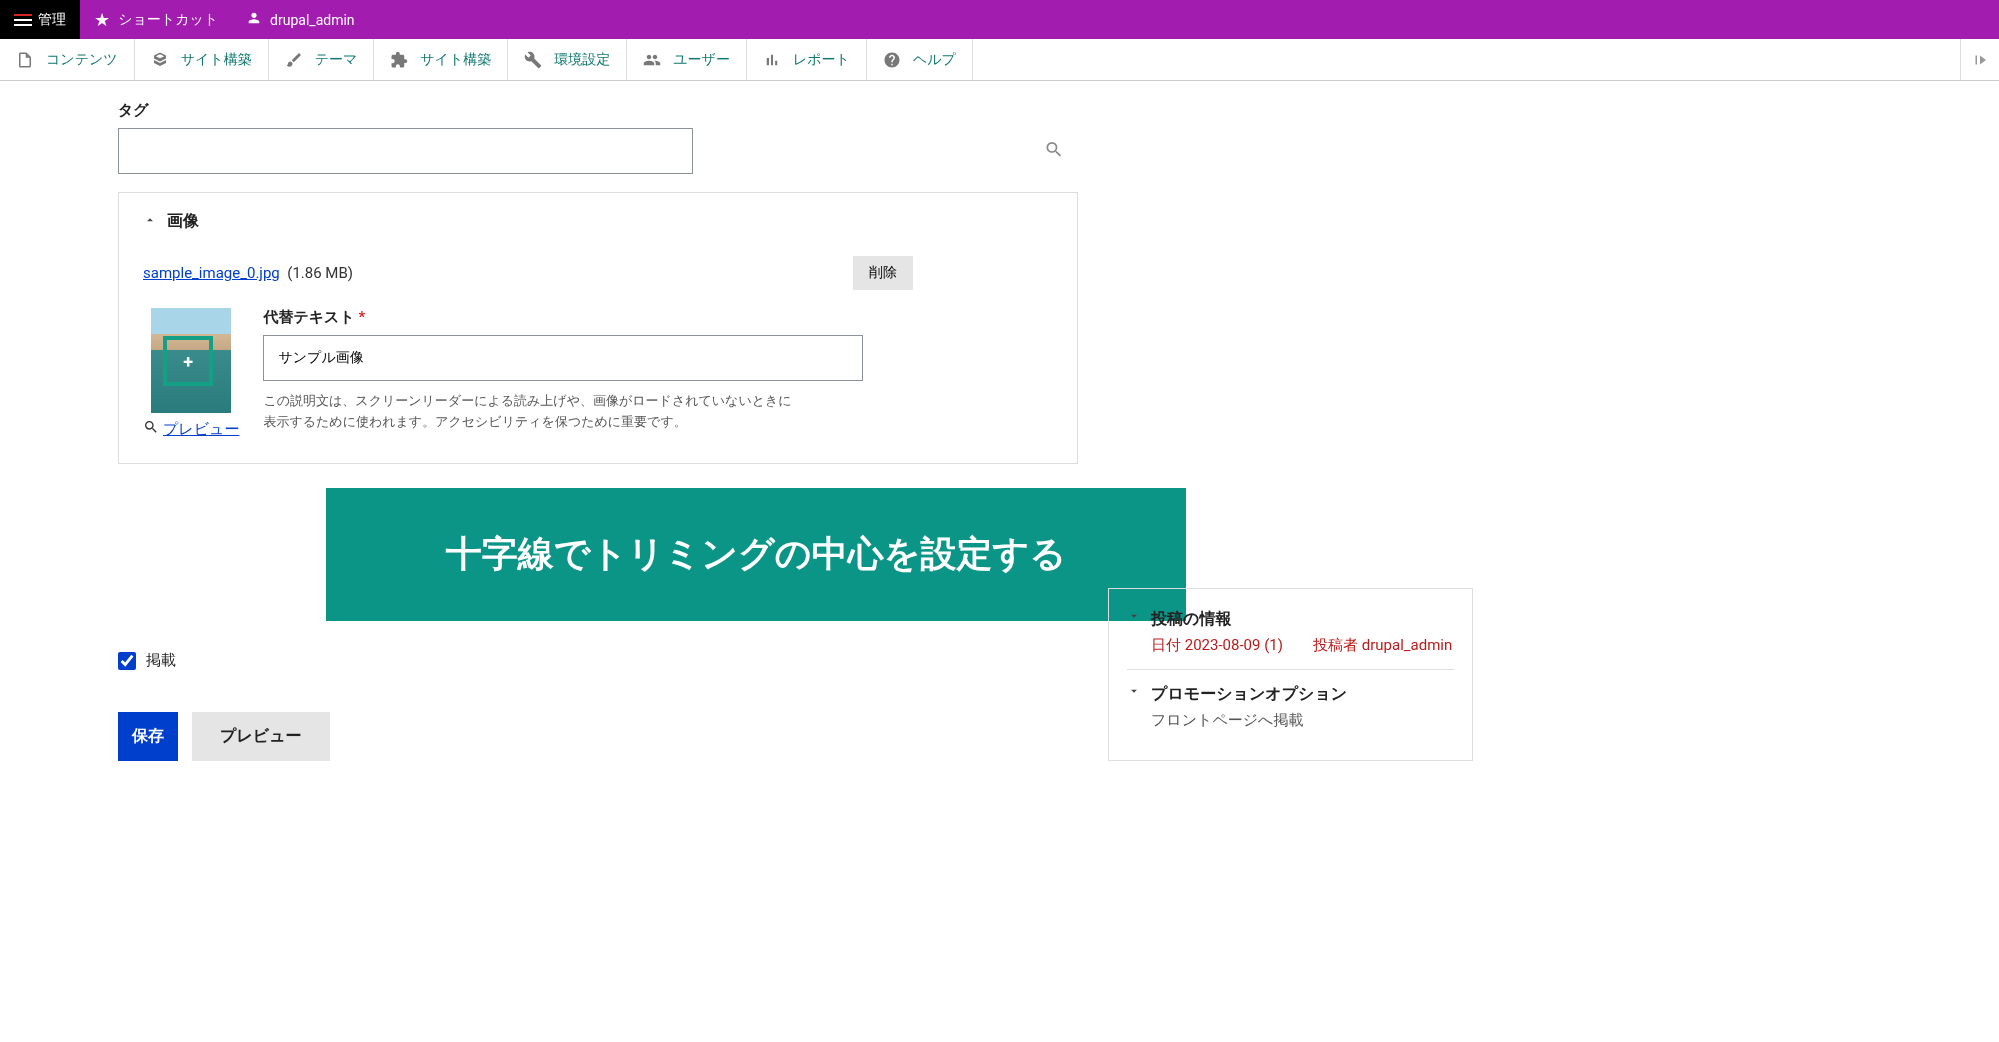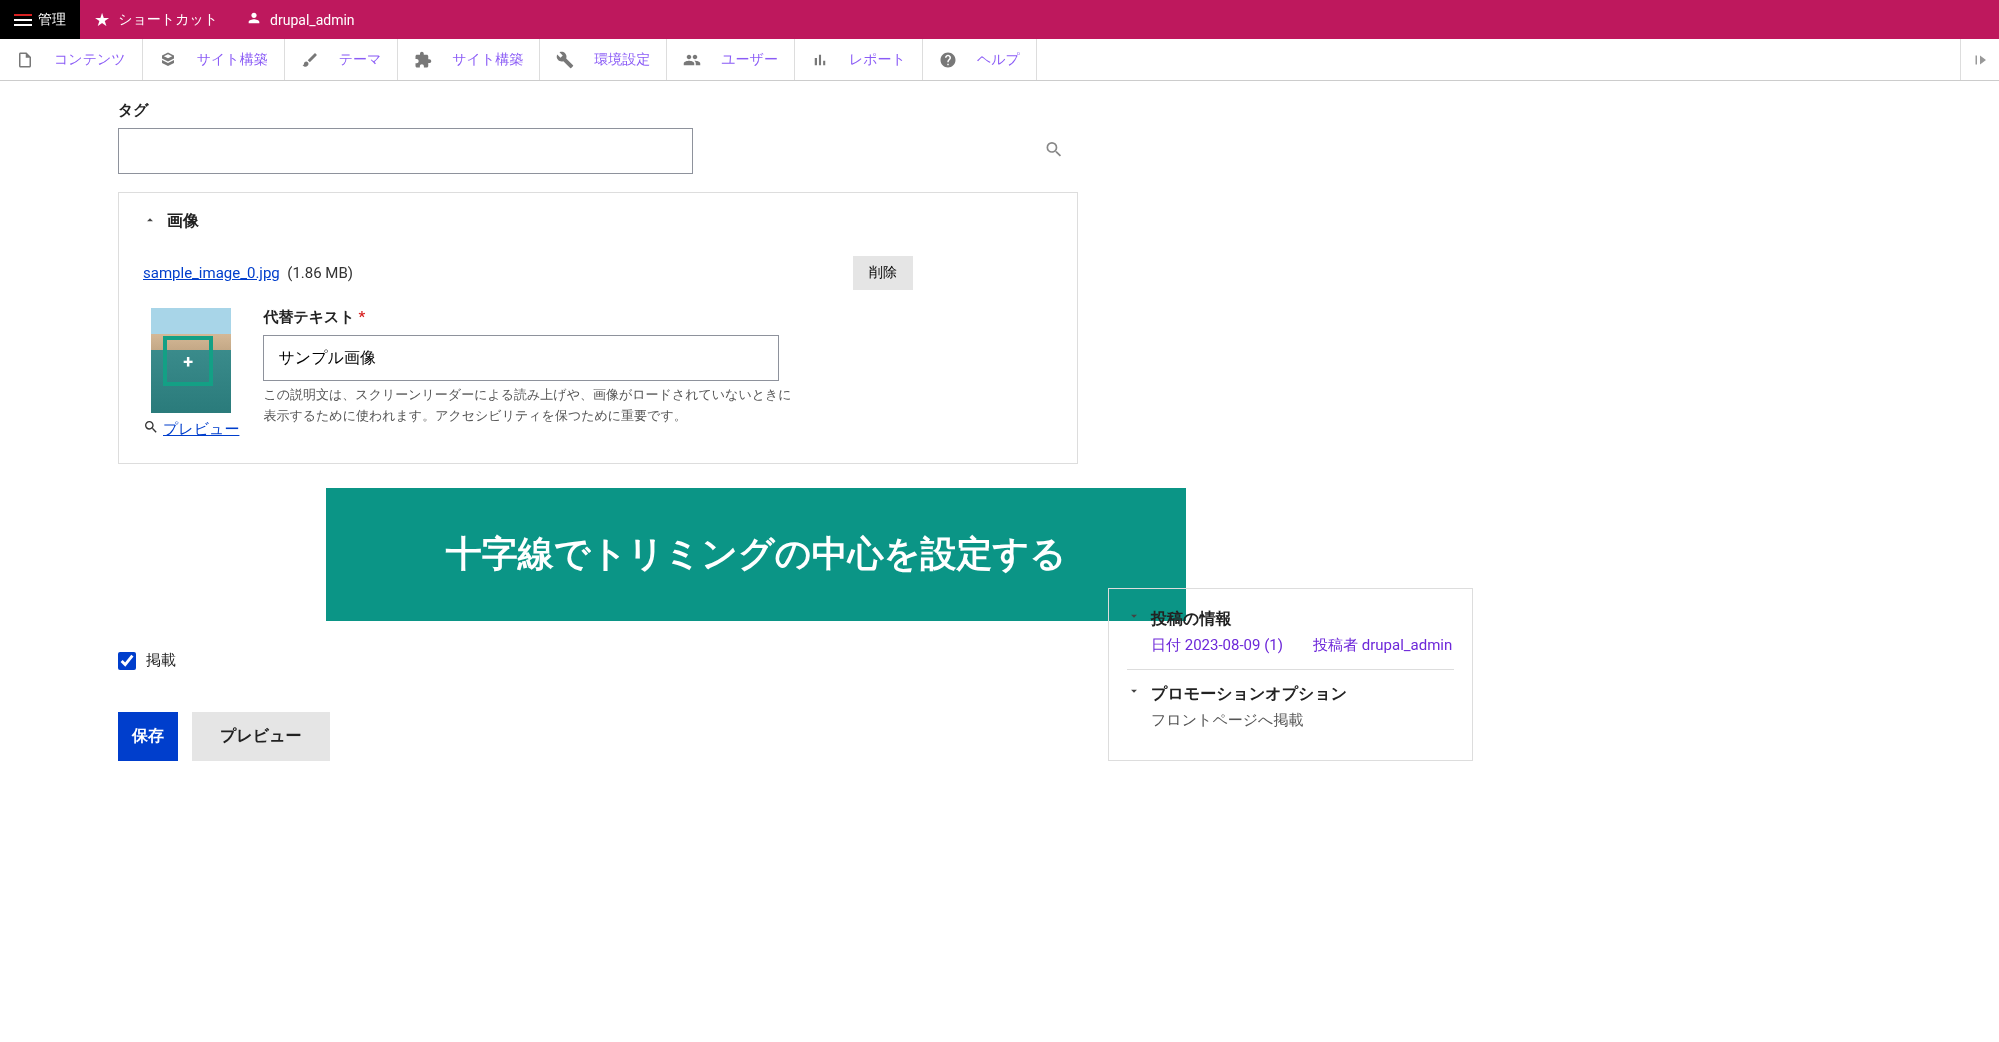--- a/index.html
+++ b/index.html
@@ -1,28 +1,28 @@
 <!DOCTYPE html>
 <html><head>
   <meta charset="utf-8">
   <style>
     * { margin: 0; padding: 0; box-sizing: border-box; }
     body { font-family: -apple-system, BlinkMacSystemFont, "Segoe UI", Roboto, sans-serif; font-size: 14px; color: #222; background: #fff; }
     
-    .topbar { background: #be185d; height: 39px; display: flex; align-items: center; padding: 0; }
+    .topbar { background: #a21caf; height: 39px; display: flex; align-items: center; padding: 0; }
     .topbar-manage { background: #000; color: #fff; display: flex; align-items: center; padding: 0 14px; height: 100%; gap: 6px; font-size: 14px; }
     .hamburger { display: inline-flex; flex-direction: column; gap: 3px; }
     .hamburger span { display: block; width: 18px; height: 2px; background: #fff; }
     .hamburger span:first-child { background: #d72222; }
     .topbar-item { color: #fff; display: flex; align-items: center; padding: 0 14px; height: 100%; gap: 8px; font-size: 14px; }
     .star-icon { color: #fff; font-size: 18px; }
     .user-icon { color: #fff; font-size: 16px; }
     
     .admin-menu { background: #fff; border-bottom: 1px solid #ccc; height: 42px; display: flex; align-items: stretch; position: relative; }
-    .admin-menu-item { display: flex; align-items: center; padding: 0 16px; gap: 20px; border-right: 1px solid #ddd; font-size: 14px; color: #8b5cf6; cursor: pointer; }
+    .admin-menu-item { display: flex; align-items: center; padding: 0 16px; gap: 12px; border-right: 1px solid #ddd; font-size: 14px; color: #0f766e; cursor: pointer; }
     .admin-menu-item svg { width: 18px; height: 18px; fill: #787878; }
     .admin-menu-collapse { margin-left: auto; display: flex; align-items: center; padding: 0 10px; border-left: 1px solid #ddd; cursor: pointer; }
     .admin-menu-collapse svg { width: 18px; height: 18px; fill: #999; }
     
     .content-area { padding: 20px 118px 40px; display: flex; gap: 30px; align-items: flex-end; }
     .main-col { flex: 1; max-width: 960px; }
     .side-col { width: 365px; margin-top: -10px; }
     
     .field-label { font-weight: 600; font-size: 15px; margin-bottom: 8px; display: block; }
     .tag-input-wrap { position: relative; margin-bottom: 8px; }
@@ -45,40 +45,40 @@
     .thumb-wrap { display: flex; flex-direction: column; align-items: center; }
     .thumb { width: 80px; height: 105px; position: relative; background: linear-gradient(to bottom, #a8d5e8 0%, #a8d5e8 25%, #d4b896 25%, #c4a886 40%, #3a8b8b 40%, #2a7b7b 100%); }
     .crop-frame { position: absolute; top: 28px; left: 12px; width: 50px; height: 50px; border: 4px solid #13a085; display: flex; align-items: center; justify-content: center; }
     .crop-cross { color: #fff; font-size: 18px; font-weight: bold; }
     .preview-link { display: flex; align-items: center; gap: 4px; margin-top: 6px; color: #003ecc; text-decoration: underline; font-size: 15px; }
     .magnify-icon svg { width: 16px; height: 16px; }
     
     .alt-col { flex: 1; }
     .alt-label { font-size: 15px; font-weight: 600; margin-bottom: 8px; }
     .req-star { color: #d72222; }
-    .alt-input { width: 516px; height: 46px; border: 1px solid #8e929c; padding: 0 14px; font-size: 16px; margin-bottom: 4px; }
+    .alt-input { width: 600px; height: 46px; border: 1px solid #8e929c; padding: 0 14px; font-size: 14px; margin-bottom: 10px; }
     .alt-help { font-size: 13px; color: #555; max-width: 530px; line-height: 1.6; }
     
     .callout { background: #0b9586; color: #fff; font-size: 36px; font-weight: 700; text-align: center; padding: 42px 20px; margin: 24px 0 0 208px; width: 860px; }
     
     .publish-row { margin-top: 30px; display: flex; align-items: center; gap: 10px; }
     .publish-row input[type=checkbox] { width: 18px; height: 18px; accent-color: #003ecc; }
     .publish-row label { font-size: 15px; }
     
     .action-row { margin-top: 42px; display: flex; gap: 14px; }
     .btn-primary { background: #003ecc; color: #fff; border: none; padding: 14px 14px; font-size: 16px; font-weight: 600; cursor: pointer; }
     .btn-secondary { background: #e5e5e5; color: #222; border: none; padding: 14px 28px; font-size: 16px; font-weight: 600; cursor: pointer; }
     
     .side-panel { border: 1px solid #ddd; padding: 16px 18px; margin-bottom: 0; }
     .side-section { padding: 4px 0 14px; }
     .side-section + .side-section { border-top: 1px solid #ddd; padding-top: 14px; }
     .side-header { display: flex; align-items: flex-start; gap: 10px; }
     .side-chevron svg { width: 14px; height: 14px; }
     .side-title { font-weight: 700; font-size: 16px; margin-bottom: 6px; }
-    .side-meta { font-size: 15px; color: #6d28d9; display: flex; gap: 30px; flex-wrap: wrap; }
+    .side-meta { font-size: 15px; color: #b91c1c; display: flex; gap: 30px; flex-wrap: wrap; }
     .side-sub { font-size: 15px; color: #555; }
   </style>
 </head>
 <body>
 
 <div class="topbar">
   <div class="topbar-manage">
     <span class="hamburger">
         <span></span>
         <span></span>

